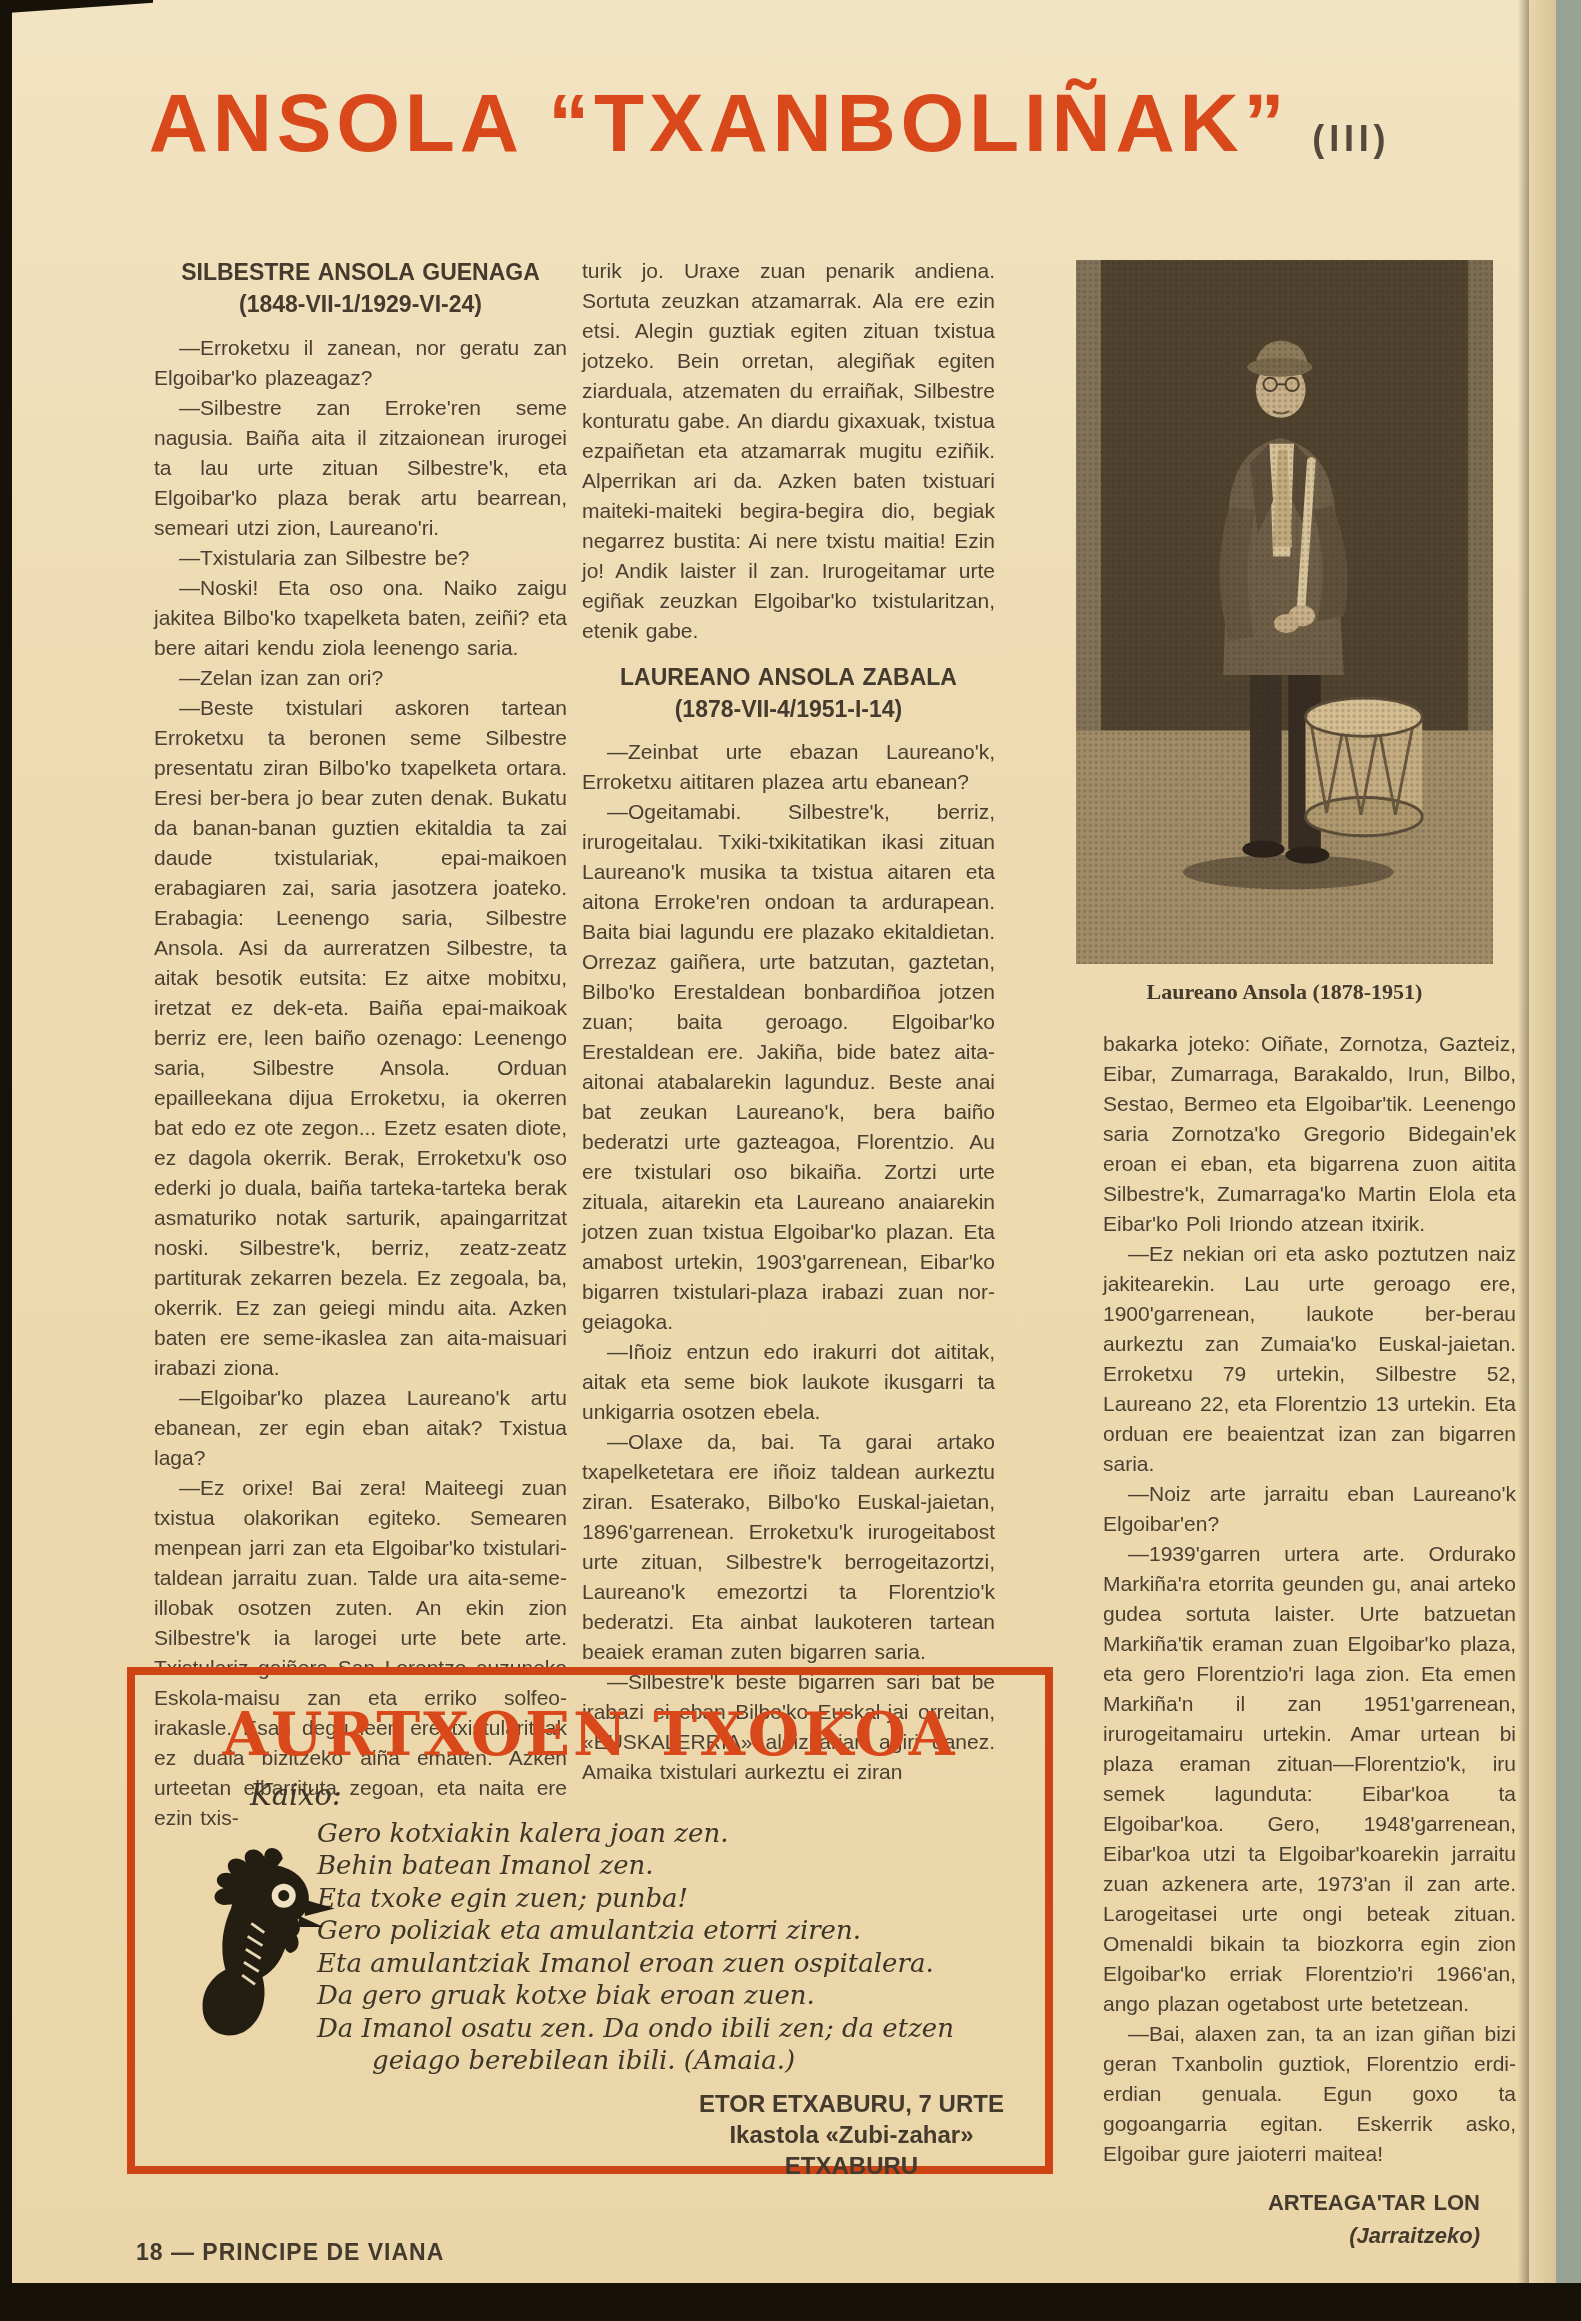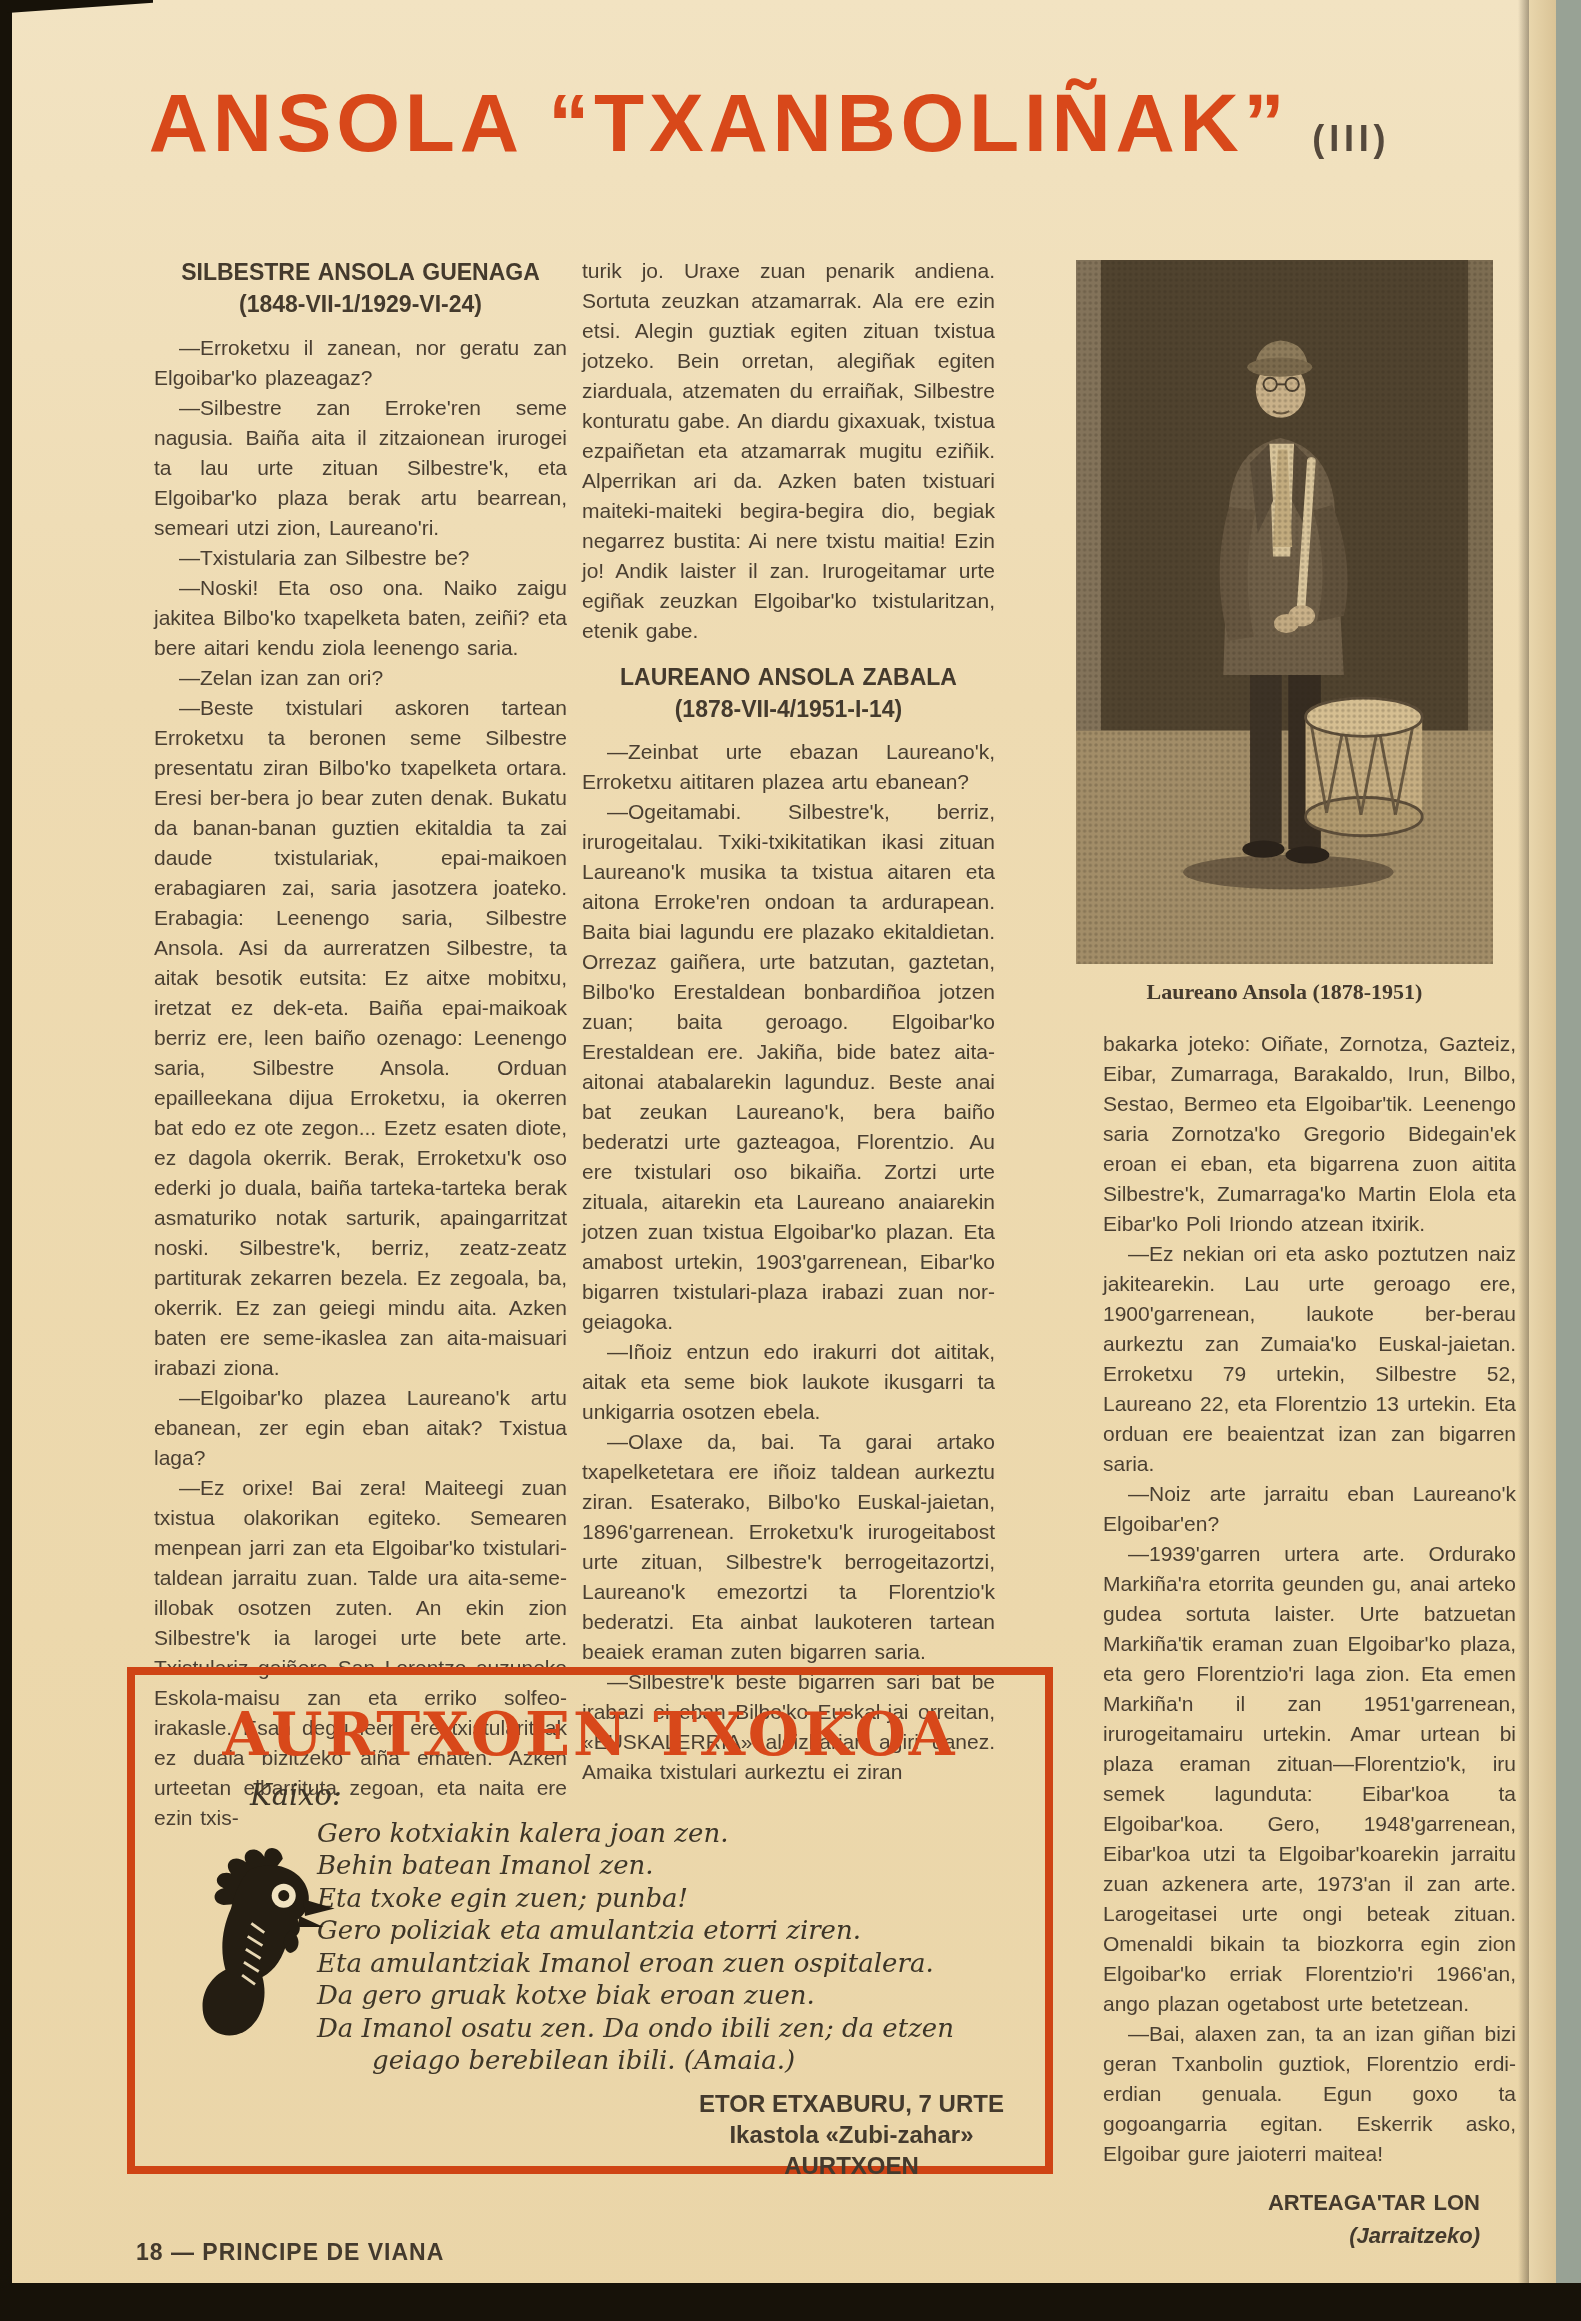--- a/index.html
+++ b/index.html
@@ -199,21 +199,21 @@
           <p>Eta txoke egin zuen; punba!</p>
           <p>Gero poliziak eta amulantzia etorri ziren.</p>
           <p>Eta amulantziak Imanol eroan zuen ospitalera.</p>
           <p>Da gero gruak kotxe biak eroan zuen.</p>
           <p>Da Imanol osatu zen. Da ondo ibili zen; da etzen</p>
           <p>geiago berebilean ibili. (Amaia.)</p>
         </div>
       <div class="box-sig">
           <div>ETOR ETXABURU, 7 URTE</div>
           <div>Ikastola «Zubi-zahar»</div>
-          <div>AURTXOEN</div>
+          <div>ETXABURU</div>
         </div>
     </div>
   </div>
 
   <div class="footer">18 — PRINCIPE DE VIANA</div>
 
   <div class="edge-bottom"></div>
 </div>
 
 

